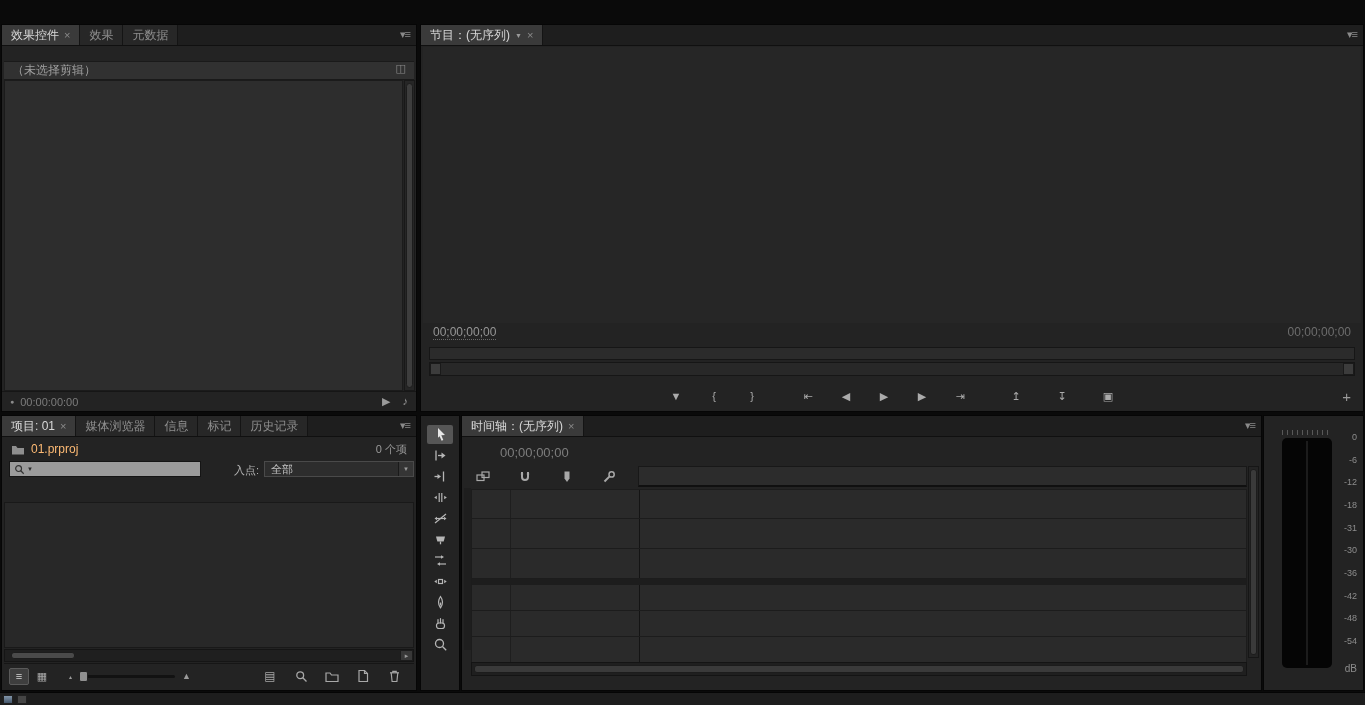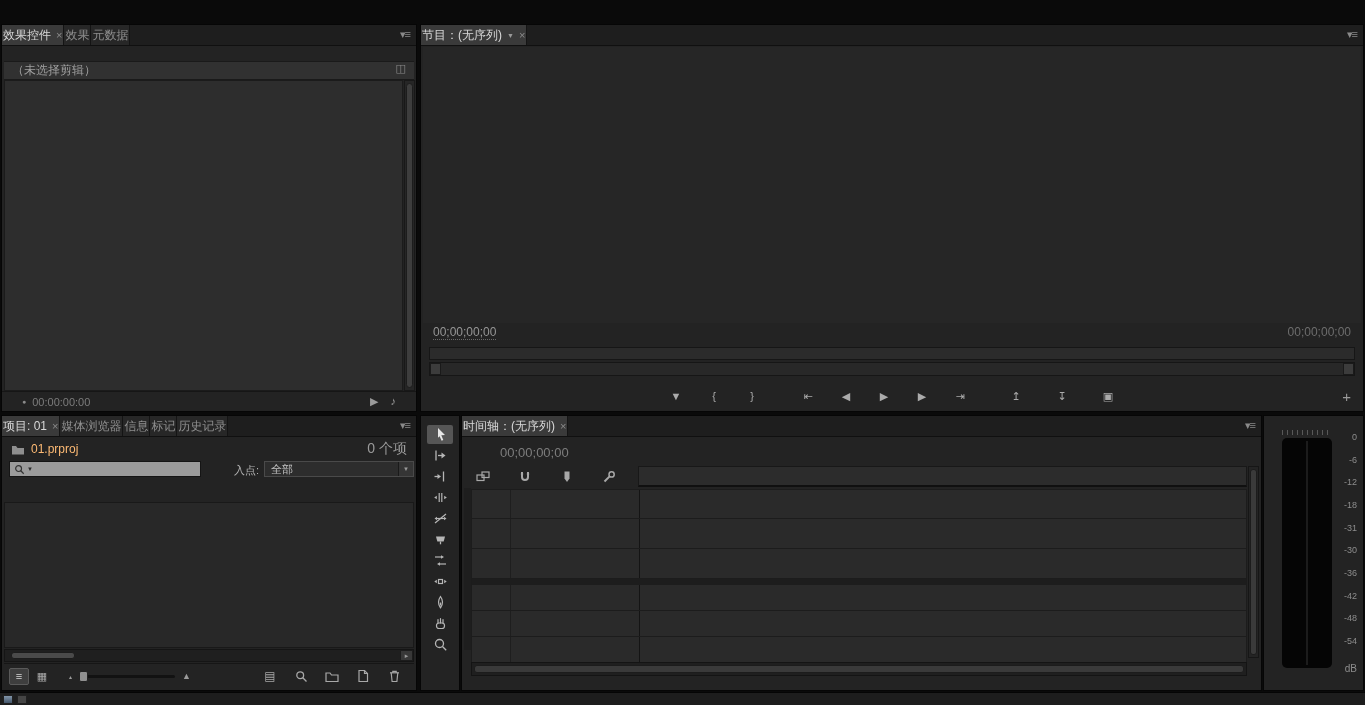--- a/index.html
+++ b/index.html
@@ -12,37 +12,37 @@
   .menubar{position:absolute;left:0;top:0;width:100%;height:22px;
     background:linear-gradient(#fdfdfd,#eaeaea);border-bottom:1px solid #6f6f6f;
     display:flex;align-items:center;padding-left:4px}
   .menu-item{font-size:12px;color:#111;padding:3px 9px;cursor:default}
   .aero-pill{position:absolute;top:0;right:133px;width:104px;height:11px;background:#fff;
     border:1px solid #9aa8b6;border-top:none;border-radius:0 0 6px 6px;box-shadow:0 1px 2px rgba(0,0,0,.35)}
 
   
   .panel{position:absolute;background:#232323;border:1px solid #060606}
   .tabbar{position:relative;height:21px;background:#1e1e1e;display:flex;align-items:stretch;border-bottom:1px solid #101010}
-  .tab{display:flex;align-items:center;gap:5px;padding:0 1px;font-size:12px;color:#8f8f8f;
+  .tab{display:flex;align-items:center;gap:5px;padding:0 9px;font-size:12px;color:#8f8f8f;
     background:#272727;border-right:1px solid #141414;white-space:nowrap}
   .tab.active{background:#3a3a3a;color:#d8d8d8}
   .tab .close{font-size:11px;color:#8a8a8a}
   .tab .dd{font-size:7px;color:#9a9a9a}
   .panelmenu{position:absolute;right:6px;top:3px;color:#8a8a8a;font-size:11px;letter-spacing:-1px}
 
   
   .fx-clip-header{position:absolute;left:2px;right:2px;top:36px;height:19px;background:#313131;
     border-top:1px solid #1a1a1a;border-bottom:1px solid #1a1a1a;display:flex;align-items:flex-start;
     padding:0 8px;font-size:12px;color:#9f9f9f}
   .fx-clip-header .tlv{margin-left:auto;color:#8a8a8a;font-size:11px}
   .fx-content{position:absolute;left:2px;right:13px;top:55px;bottom:20px;background:#2d2d2d;border:1px solid #1b1b1b}
   .vscroll{position:absolute;width:11px;background:#262626;border:1px solid #181818}
   .vscroll .vthumb{position:absolute;left:1px;right:1px;top:2px;bottom:2px;background:#3d3d3d;border-radius:4px;border:1px solid #1c1c1c}
   .fx-bottom{position:absolute;left:0;right:0;bottom:0;height:20px;background:#232323;border-top:1px solid #161616;
-    display:flex;align-items:center;padding:0 20px;gap:6px}
+    display:flex;align-items:center;padding:0 8px;gap:6px}
   .fx-bottom .dot{color:#8a8a8a;font-size:7px}
   .fx-bottom .tc{color:#7c7c7c;font-size:11px}
   .fx-bottom .rt{margin-left:auto;display:flex;gap:12px;color:#9a9a9a;font-size:11px}
 
   
   .pm-view{position:absolute;left:2px;right:2px;top:22px;height:276px;background:#262626}
   .pm-tcrow{position:absolute;left:0;right:0;top:300px;height:16px}
   .pm-tc-left{position:absolute;left:12px;top:0;font-size:12px;color:#969696;border-bottom:1px dotted #6a6a6a}
   .pm-tc-right{position:absolute;right:12px;top:0;font-size:12px;color:#6d6d6d}
   .pm-ruler{position:absolute;left:8px;right:8px;top:322px;height:13px;background:#2b2b2b;border:1px solid #161616}
@@ -50,21 +50,21 @@
   .pm-zoombar .cap{width:11px;height:100%;background:#3c3c3c;border:1px solid #1a1a1a}
   .pm-transport{position:absolute;left:0;right:0;top:360px;height:22px;display:flex;align-items:center;justify-content:center;gap:34px}
   .tgroup{display:flex;gap:16px}
   .tgroup.wide{gap:24px}
   .tbtn{min-width:22px;height:18px;display:flex;align-items:center;justify-content:center;color:#ababab;font-size:11px}
   .pm-plus{position:absolute;right:12px;top:360px;height:22px;display:flex;align-items:center;color:#9a9a9a;font-size:15px}
 
   
   .prj-info{position:absolute;left:2px;right:2px;top:24px;height:18px;display:flex;align-items:center;gap:6px;padding:0 7px}
   .prj-file{font-size:12px;color:#fdba74}
-  .prj-count{margin-left:auto;font-size:14px;color:#9a9a9a}
+  .prj-count{margin-left:auto;font-size:11px;color:#9a9a9a}
   .prj-search-row{position:absolute;left:2px;right:11px;top:45px;height:17px;display:flex;align-items:center}
   .search-box{position:absolute;left:5px;top:0;width:192px;height:16px;background:#9b9b9b;border:1px solid #151515;
     display:flex;align-items:center;gap:2px;padding:0 4px}
   .search-box .dd{font-size:6px;color:#2c2c2c}
   .in-label{position:absolute;left:230px;top:2px;font-size:11px;color:#b2b2b2}
   .in-drop{position:absolute;left:260px;top:0;width:150px;height:16px;background:#2d2d2d;border:1px solid #4a4a4a;
     display:flex;align-items:center}
   .in-drop .val{font-size:11px;color:#c2c2c2;padding-left:6px}
   .in-drop .arrow{margin-left:auto;width:15px;height:100%;border-left:1px solid #1a1a1a;display:flex;align-items:center;justify-content:center;font-size:6px;color:#9a9a9a;background:#353535}
   .prj-cols{position:absolute;left:2px;right:2px;top:70px;height:16px;background:#303030;border-top:1px solid #1a1a1a;border-bottom:1px solid #181818;display:flex}

